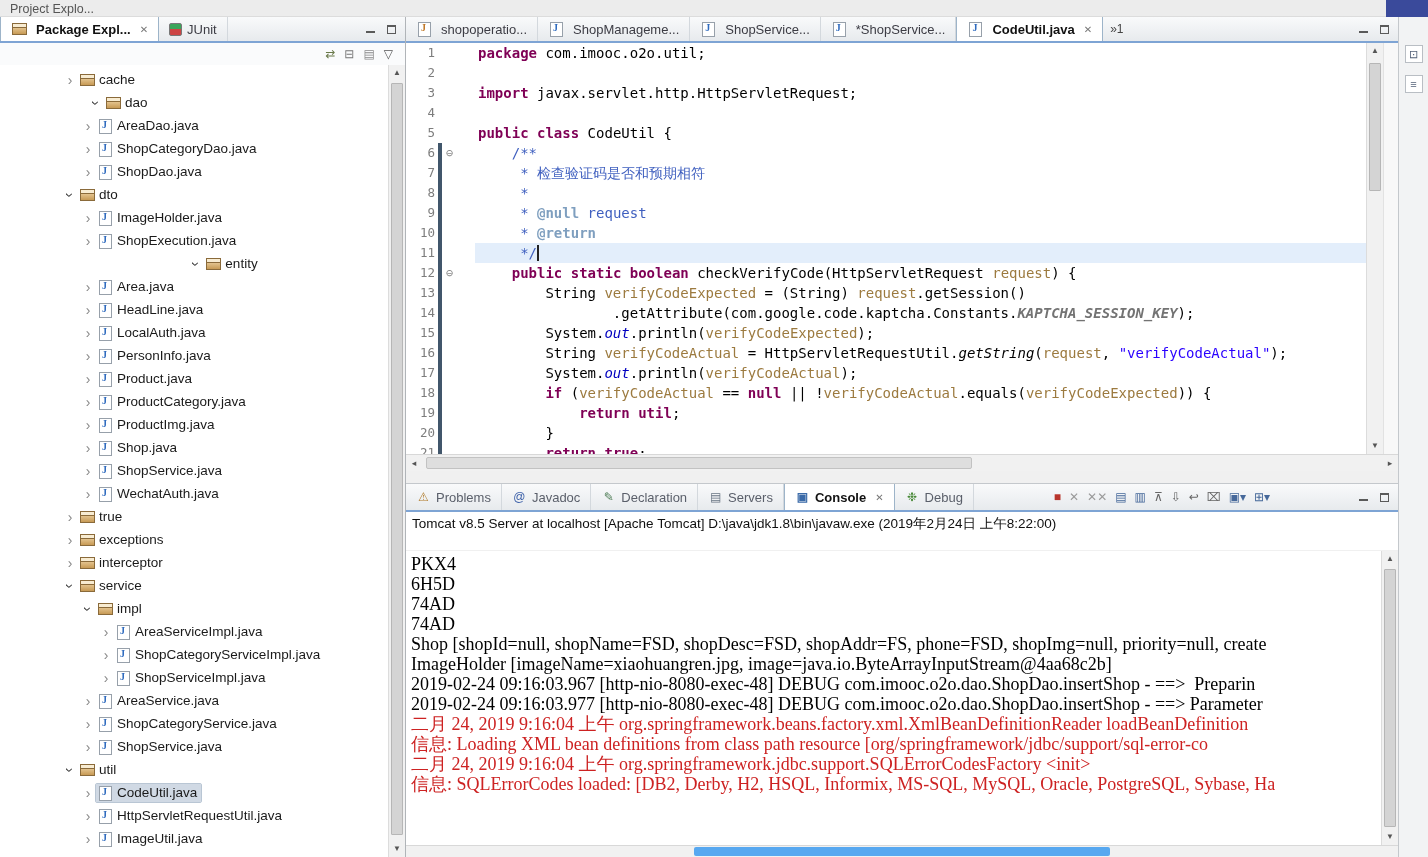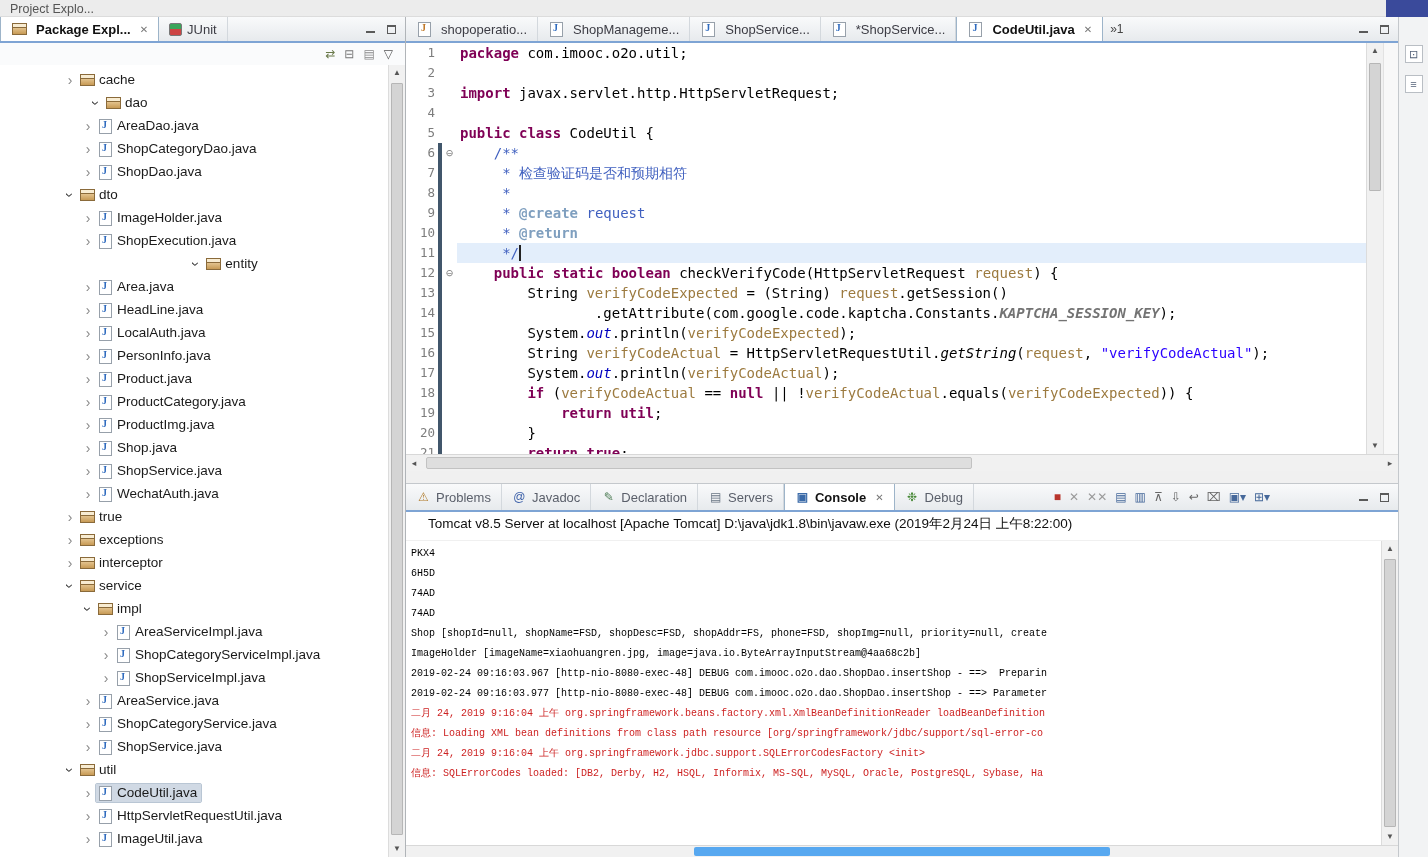--- a/index.html
+++ b/index.html
@@ -55,21 +55,21 @@
   .etabs-wrap, .ctabs-wrap { display:flex; align-items:stretch; }
   .tab-overflow { display:flex; align-items:center; padding:0 7px; color:#444; font-size:12px; }
 
   .editor-body { flex:1; min-height:0; display:flex; background:#fff; position:relative; }
   .code-area { flex:1; overflow:hidden; font-family:"DejaVu Sans Mono","Liberation Mono",monospace; font-size:14px; line-height:20px; }
   .code-line { display:flex; height:20px; white-space:pre; }
   .ln { width:32px; flex:none; text-align:right; padding-right:3px; color:#7d7d7d; font-size:12.5px; }
   .diff { width:4px; flex:none; }
   .code-line.chg .diff { background:#41566b; }
   .fold { width:15px; flex:none; text-align:center; color:#8a8a8a; font-size:12px; line-height:20px; }
-  .ctext { flex:1; padding-left:3px; }
+  .ctext { flex:1; padding-left:3px;margin-left:18px; }
   .code-line.current .ctext { background:#e3eefb; }
   .caret { display:inline-block; width:2px; height:16px; background:#222; vertical-align:-3px; }
 
   .sy-kw { color:#7f0055; font-weight:bold; }
   .sy-doc { color:#3f5fbf; }
   .sy-tag { color:#7f9fbf; font-weight:bold; }
   .sy-str { color:#2a00ff; }
   .sy-loc { color:#9c7a3f; }
   .sy-fld { color:#0000c0; font-style:italic; }
   .sy-con { color:#737373; font-weight:bold; font-style:italic; }
@@ -96,23 +96,23 @@
   .console-hs .hthumb { top:1px; bottom:1px; }
 
   .sash { height:12px; background:#f0f0f0; }
 
   
   .console-stack { height:374px; flex:none; display:flex; flex-direction:column; background:#fff; border-top:1px solid #c4c8cc; }
   .console-tabs { height:28px; }
   .ctab { color:#5a5f6a; }
   .console-toolbar { margin-left:auto; display:flex; align-items:center; gap:8px; padding:0 6px; }
   .cti { font-size:12px; line-height:1; white-space:nowrap; }
-  .console-header { height:29px; line-height:24px; flex:none; padding-left:22px; background:#fff; font-size:13.5px; color:#101010; white-space:nowrap; overflow:hidden; border-bottom:1px solid #f0f0f0; }
+  .console-header { height:39px; line-height:24px; flex:none; padding-left:6px; background:#fff; font-size:13.5px; color:#101010; white-space:nowrap; overflow:hidden; border-bottom:1px solid #f0f0f0; }
   .console-body-wrap { flex:1; min-height:0; display:flex; }
-  .console-body { flex:1; overflow:hidden; padding:3px 0 0 5px; font-family:Liberation Mono, monospace; font-size:10px; line-height:20px; }
+  .console-body { flex:1; overflow:hidden; padding:3px 0 0 5px; font-family:Liberation Serif, serif; font-size:18px; line-height:20px; }
   .console-line { height:20px; white-space:pre; color:#000; }
   .console-line.err { color:#cd2222; }
 
   
   .right-strip { width:30px; flex:none; background:#f2f3f4; border-left:1px solid #c4c8cc; display:flex; flex-direction:column; align-items:center; padding-top:28px; gap:12px; }
   .rsi { width:18px; height:18px; border:1px solid #b9bec4; background:#fff; display:flex; align-items:center; justify-content:center; font-size:11px; }
 </style>
 </head>
 <body>
 
@@ -434,21 +434,21 @@
       <div class="editor-body">
         <div class="code-area">
             <div class="code-line"><span class="ln">1</span><span class="diff"></span><span class="fold"></span><span class="ctext"><span class="sy-kw">package</span><span class="sy-pln"> com.imooc.o2o.util;</span></span></div>
             <div class="code-line"><span class="ln">2</span><span class="diff"></span><span class="fold"></span><span class="ctext"></span></div>
             <div class="code-line"><span class="ln">3</span><span class="diff"></span><span class="fold"></span><span class="ctext"><span class="sy-kw">import</span><span class="sy-pln"> javax.servlet.http.HttpServletRequest;</span></span></div>
             <div class="code-line"><span class="ln">4</span><span class="diff"></span><span class="fold"></span><span class="ctext"></span></div>
             <div class="code-line"><span class="ln">5</span><span class="diff"></span><span class="fold"></span><span class="ctext"><span class="sy-kw">public</span><span class="sy-pln"> </span><span class="sy-kw">class</span><span class="sy-pln"> CodeUtil {</span></span></div>
             <div class="code-line chg"><span class="ln">6</span><span class="diff"></span><span class="fold">⊖</span><span class="ctext"><span class="sy-doc">    /**</span></span></div>
             <div class="code-line chg"><span class="ln">7</span><span class="diff"></span><span class="fold"></span><span class="ctext"><span class="sy-doc">     * 检查验证码是否和预期相符</span></span></div>
             <div class="code-line chg"><span class="ln">8</span><span class="diff"></span><span class="fold"></span><span class="ctext"><span class="sy-doc">     *</span></span></div>
-            <div class="code-line chg"><span class="ln">9</span><span class="diff"></span><span class="fold"></span><span class="ctext"><span class="sy-doc">     * </span><span class="sy-tag">@create</span><span class="sy-doc"> request</span></span></div>
+            <div class="code-line chg"><span class="ln">9</span><span class="diff"></span><span class="fold"></span><span class="ctext"><span class="sy-doc">     * </span><span class="sy-tag">@null</span><span class="sy-doc"> request</span></span></div>
             <div class="code-line chg"><span class="ln">10</span><span class="diff"></span><span class="fold"></span><span class="ctext"><span class="sy-doc">     * </span><span class="sy-tag">@return</span></span></div>
             <div class="code-line current chg"><span class="ln">11</span><span class="diff"></span><span class="fold"></span><span class="ctext"><span class="sy-doc">     */</span><span class="caret"></span></span></div>
             <div class="code-line chg"><span class="ln">12</span><span class="diff"></span><span class="fold">⊖</span><span class="ctext"><span class="sy-pln">    </span><span class="sy-kw">public</span><span class="sy-pln"> </span><span class="sy-kw">static</span><span class="sy-pln"> </span><span class="sy-kw">boolean</span><span class="sy-pln"> checkVerifyCode(HttpServletRequest </span><span class="sy-loc">request</span><span class="sy-pln">) {</span></span></div>
             <div class="code-line chg"><span class="ln">13</span><span class="diff"></span><span class="fold"></span><span class="ctext"><span class="sy-pln">        String </span><span class="sy-loc">verifyCodeExpected</span><span class="sy-pln"> = (String) </span><span class="sy-loc">request</span><span class="sy-pln">.getSession()</span></span></div>
             <div class="code-line chg"><span class="ln">14</span><span class="diff"></span><span class="fold"></span><span class="ctext"><span class="sy-pln">                .getAttribute(com.google.code.kaptcha.Constants.</span><span class="sy-con">KAPTCHA_SESSION_KEY</span><span class="sy-pln">);</span></span></div>
             <div class="code-line chg"><span class="ln">15</span><span class="diff"></span><span class="fold"></span><span class="ctext"><span class="sy-pln">        System.</span><span class="sy-fld">out</span><span class="sy-pln">.println(</span><span class="sy-loc">verifyCodeExpected</span><span class="sy-pln">);</span></span></div>
             <div class="code-line chg"><span class="ln">16</span><span class="diff"></span><span class="fold"></span><span class="ctext"><span class="sy-pln">        String </span><span class="sy-loc">verifyCodeActual</span><span class="sy-pln"> = HttpServletRequestUtil.</span><span class="sy-sm">getString</span><span class="sy-pln">(</span><span class="sy-loc">request</span><span class="sy-pln">, </span><span class="sy-str">"verifyCodeActual"</span><span class="sy-pln">);</span></span></div>
             <div class="code-line chg"><span class="ln">17</span><span class="diff"></span><span class="fold"></span><span class="ctext"><span class="sy-pln">        System.</span><span class="sy-fld">out</span><span class="sy-pln">.println(</span><span class="sy-loc">verifyCodeActual</span><span class="sy-pln">);</span></span></div>
             <div class="code-line chg"><span class="ln">18</span><span class="diff"></span><span class="fold"></span><span class="ctext"><span class="sy-pln">        </span><span class="sy-kw">if</span><span class="sy-pln"> (</span><span class="sy-loc">verifyCodeActual</span><span class="sy-pln"> == </span><span class="sy-kw">null</span><span class="sy-pln"> || !</span><span class="sy-loc">verifyCodeActual</span><span class="sy-pln">.equals(</span><span class="sy-loc">verifyCodeExpected</span><span class="sy-pln">)) {</span></span></div>
             <div class="code-line chg"><span class="ln">19</span><span class="diff"></span><span class="fold"></span><span class="ctext"><span class="sy-pln">            </span><span class="sy-kw">return</span><span class="sy-pln"> </span><span class="sy-kw">util</span><span class="sy-pln">;</span></span></div>

